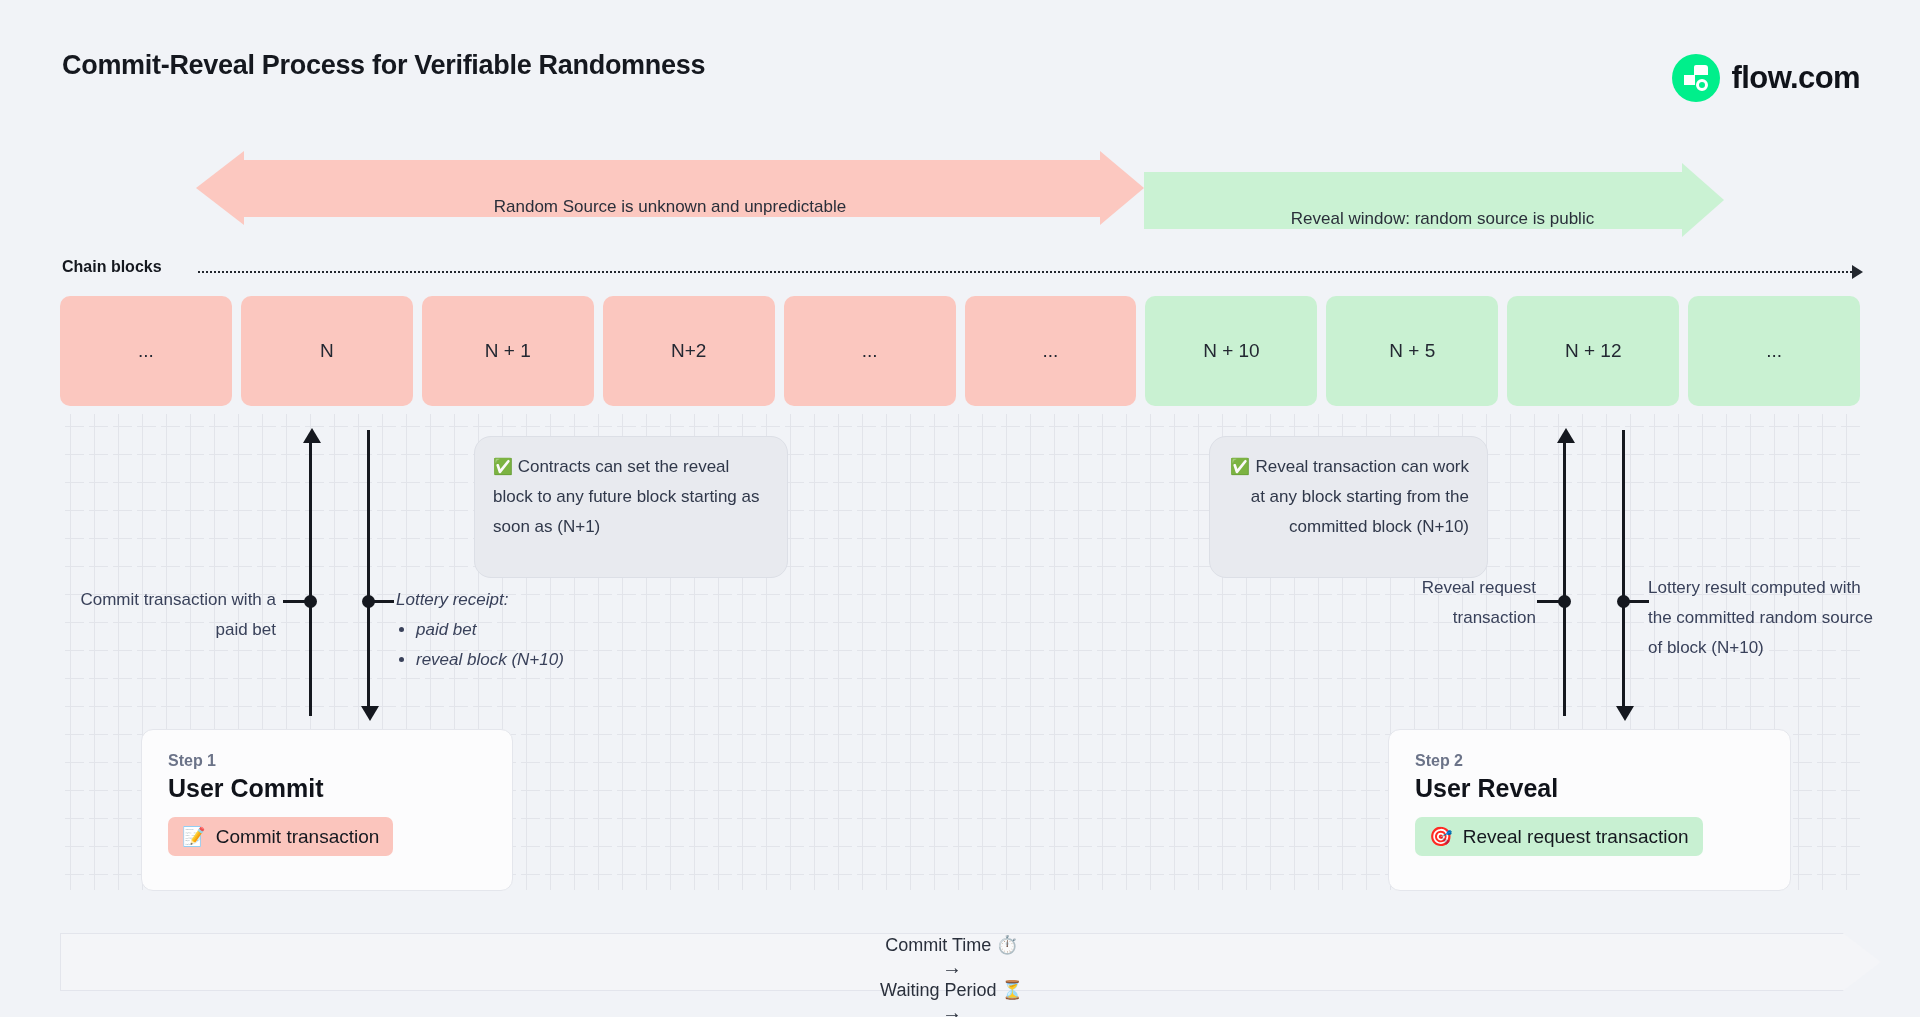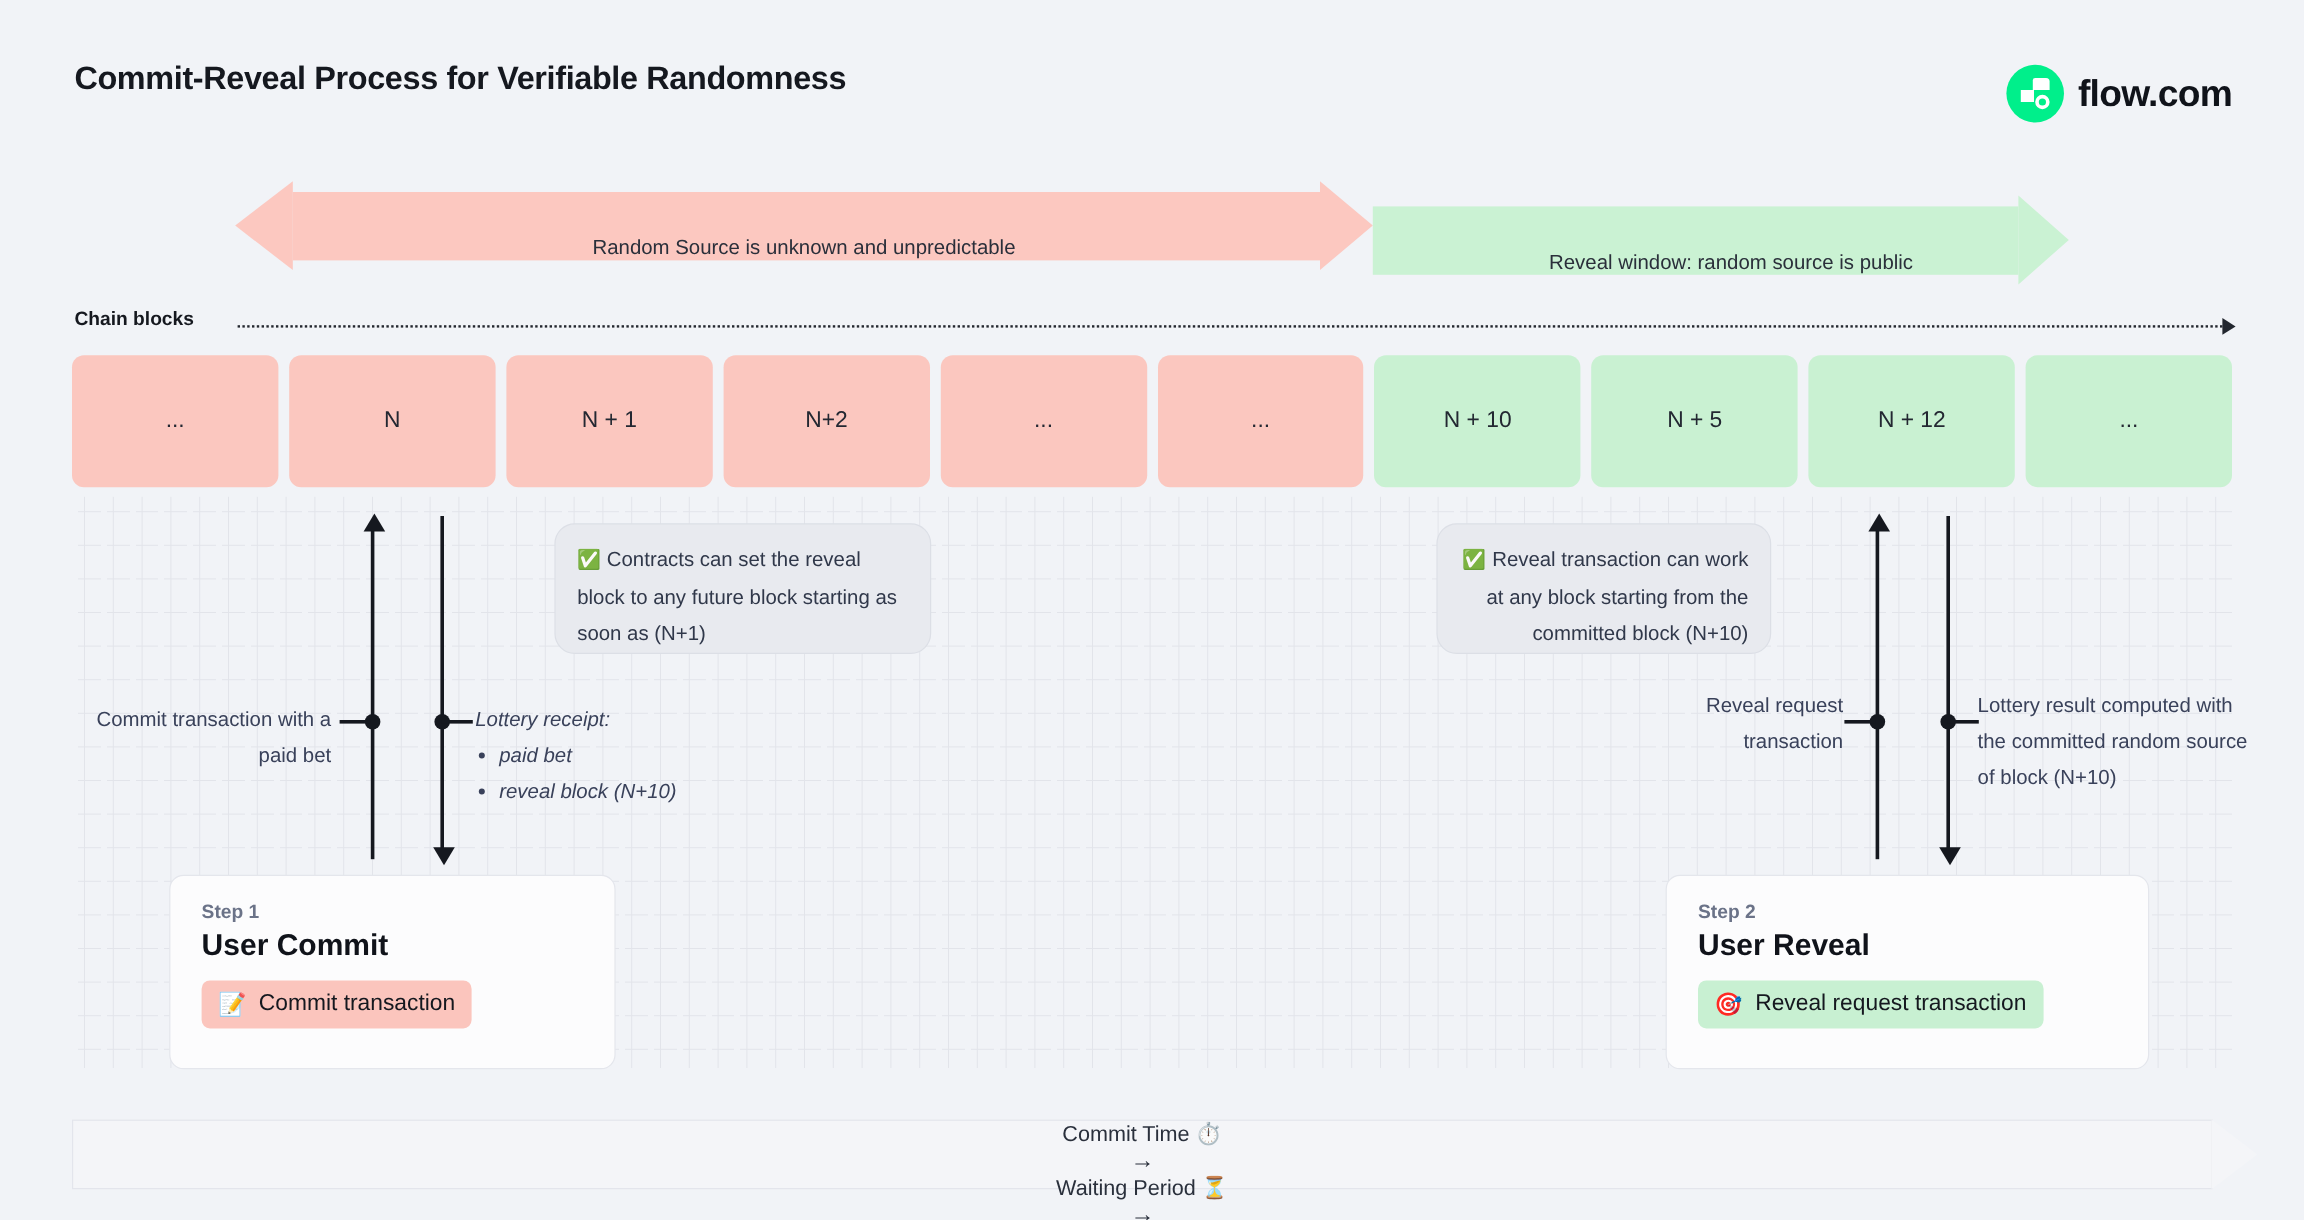--- a/index.html
+++ b/index.html
@@ -234,24 +234,25 @@
   #arrow-result-head { left: 1616px; top: 706px; }
   #arrow-result-dot  { left: 1617px; top: 595px; }
   #arrow-result-stub { left: 1623px; top: 600px; width: 26px; }
 
   
   .callout {
     position: absolute;
     background: #e8eaef;
     border: 1px solid #dcdfe6;
     border-radius: 17px;
-    padding: 15px 18px 1px 18px;
+    padding: 15px 18px 35px 18px;
     font-size: 17px;
     line-height: 30px;
     color: #30384a;
+    margin-left: 12px;
   }
   #callout-contracts { left: 462px; top: 436px; width: 314px; }
   #callout-reveal    { left: 1197px; top: 436px; width: 279px; text-align: right; }
   .check { font-size: 16px; }
 
   
   .side-label {
     position: absolute;
     font-size: 17px;
     line-height: 30px;

